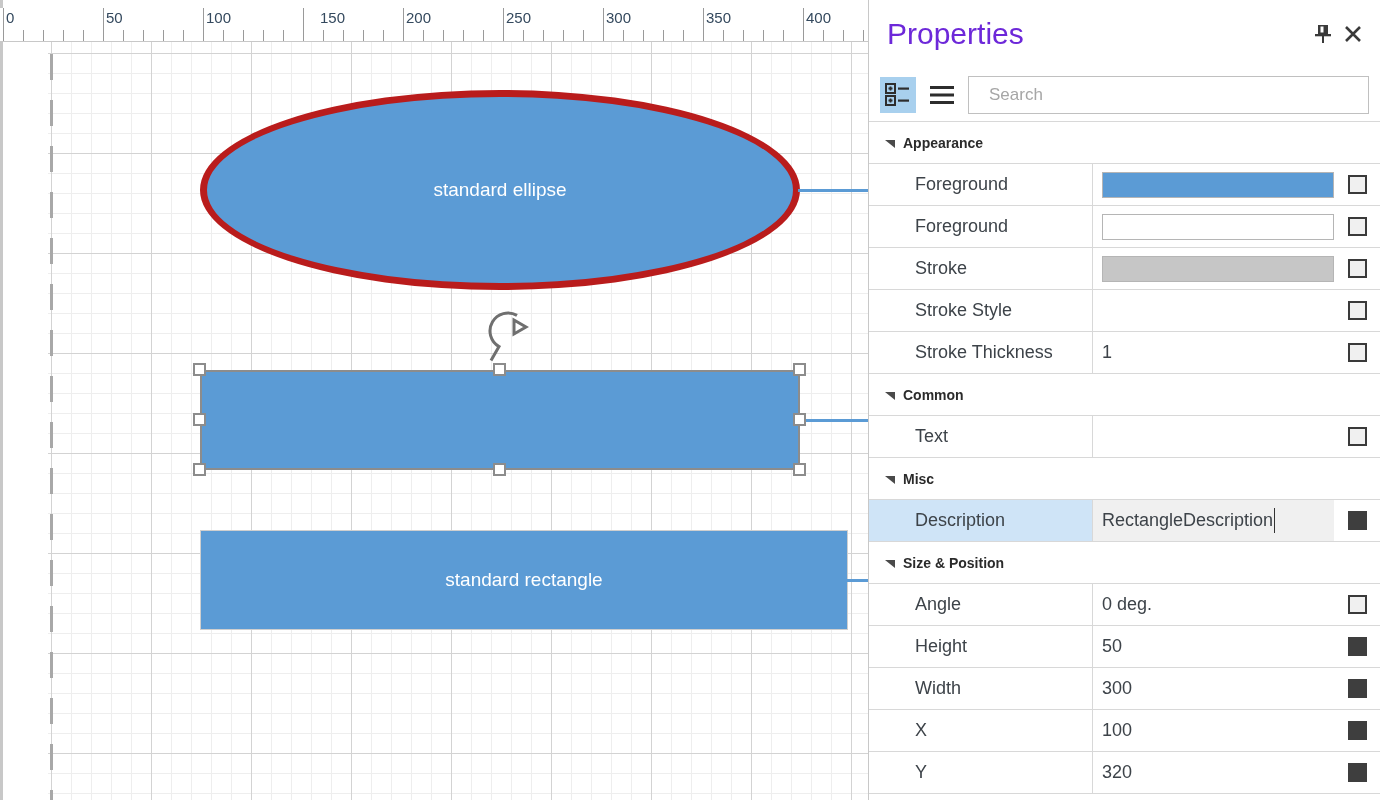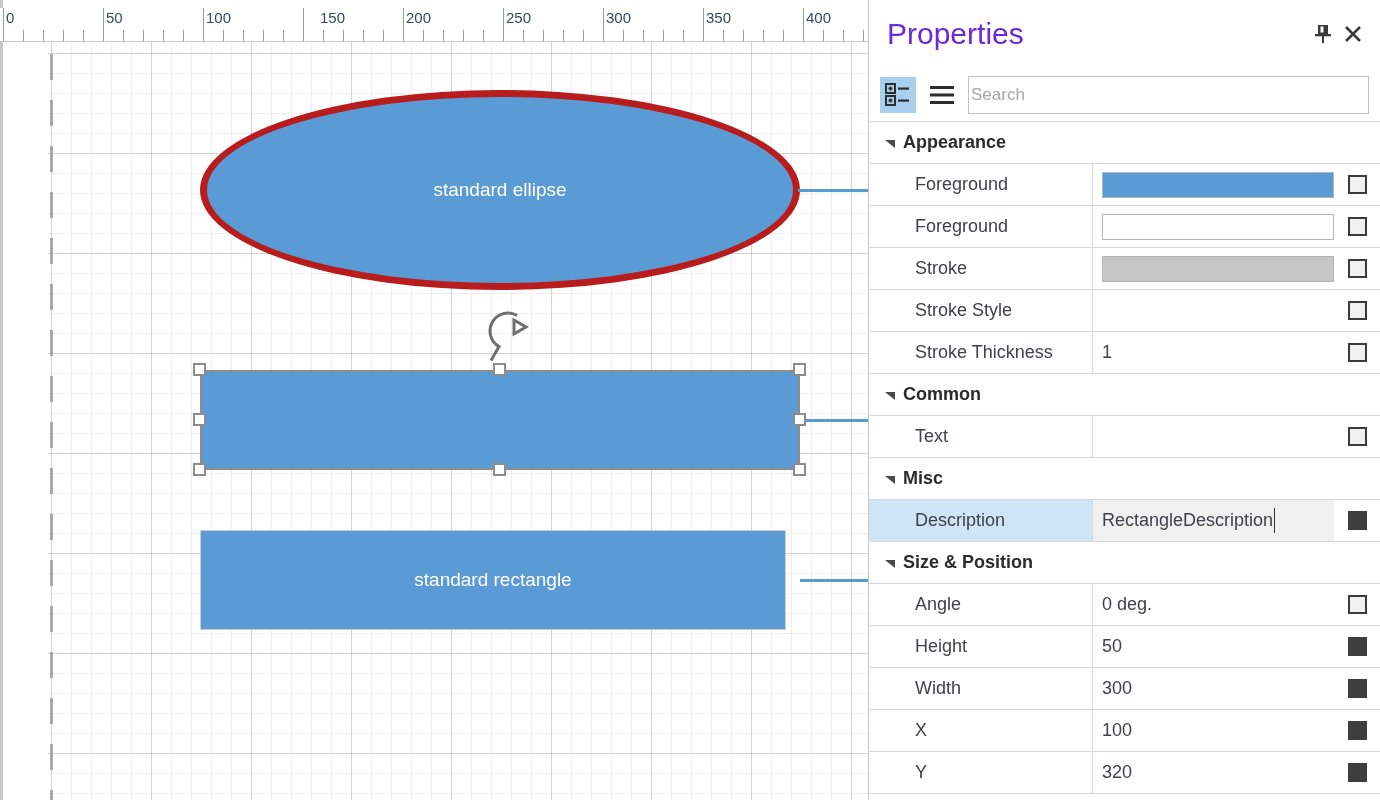--- a/index.html
+++ b/index.html
@@ -142,21 +142,21 @@
     position: absolute;
     left: 152px; top: 328px;
     width: 600px; height: 100px;
     background: #5b9bd5;
     border: 2px solid #8c8c8c;
     box-sizing: border-box;
   }
   #rect-plain {
     position: absolute;
     left: 152px; top: 488px;
-    width: 586px; height: 100px;
+    width: 648px; height: 100px;
     background: #5b9bd5;
     border: 1px solid #cfcfcf;
     box-sizing: border-box;
   }
 
   
   .handle {
     position: absolute;
     width: 13px; height: 13px;
     background: #ffffff;
@@ -227,21 +227,21 @@
     cursor: pointer;
   }
   .tb-btn.active { background: #a8d0ee; }
   #search-box {
     flex: 1;
     height: 38px;
     border: 1px solid #c0c0c0;
     box-sizing: border-box;
     display: flex;
     align-items: center;
-    padding: 0 0;
+    padding: 0 18px;
     background: #ffffff;
   }
   #search-box input {
     border: 0; outline: 0;
     width: 100%;
     font-size: 17px;
     color: #333;
     font-family: "Liberation Sans", sans-serif;
     background: transparent;
   }
@@ -259,21 +259,21 @@
     padding-left: 13px;
     box-sizing: border-box;
     background: #ffffff;
   }
   .cat-arrow {
     width: 16px; height: 16px;
     display: flex; align-items: center; justify-content: center;
     margin-right: 5px;
   }
   .cat-name {
-    font-size: 18px;
+    font-size: 14px;
     font-weight: bold;
     color: #2b2b2b;
     font-family: "Liberation Sans", sans-serif;
   }
   .prop-row {
     height: 42px;
     display: flex;
     align-items: stretch;
     border-bottom: 1px solid #d8d8d8;
     box-sizing: border-box;

